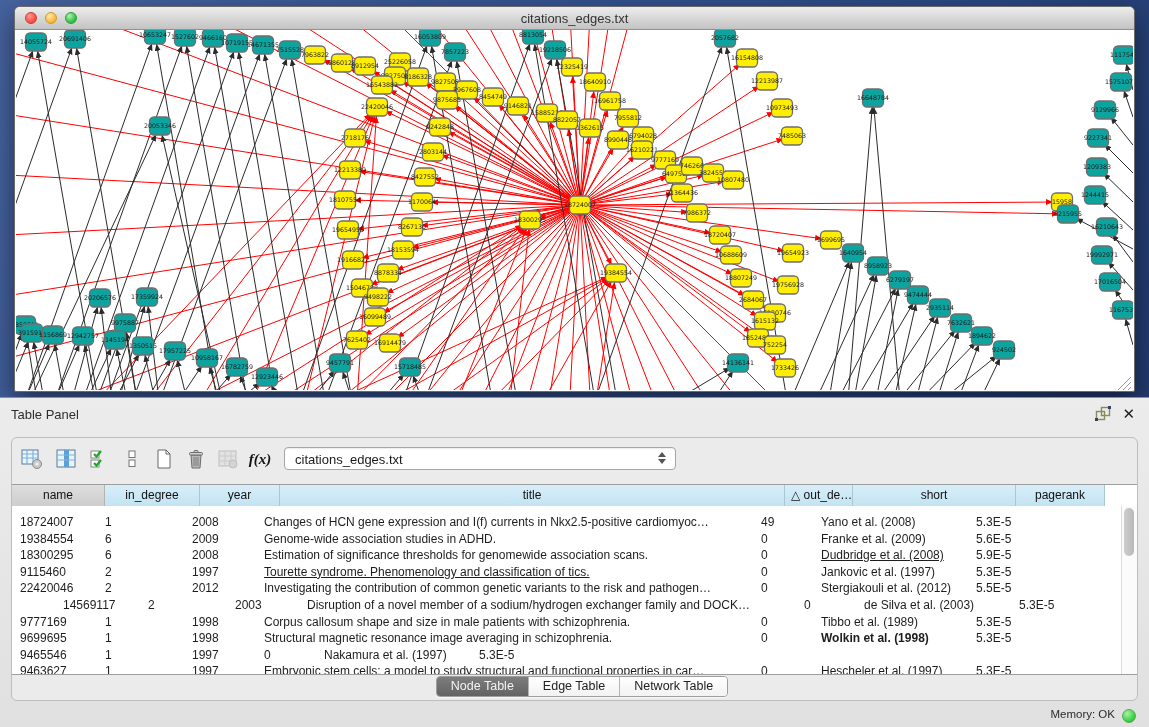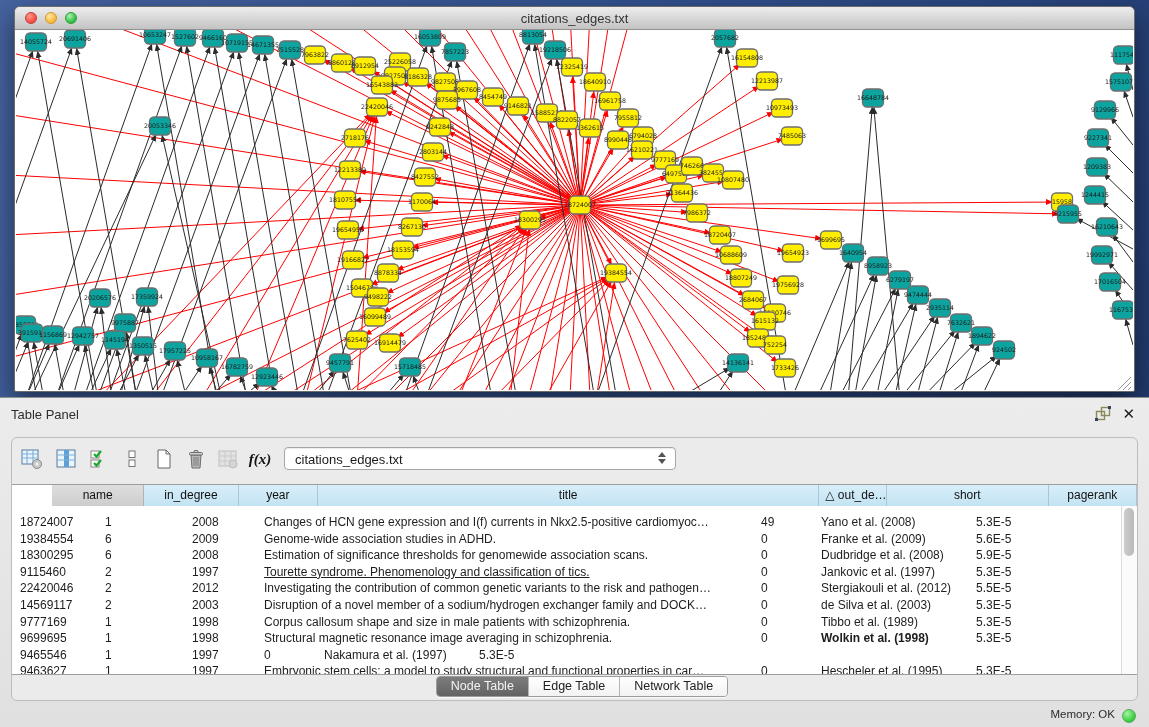--- a/index.html
+++ b/index.html
@@ -38,21 +38,21 @@
   .combo{position:absolute;left:272px;top:9px;width:392px;height:23px;background:#fff;
          border:1px solid #a6a6a6;border-radius:4px;box-sizing:border-box;cursor:pointer;
          box-shadow:inset 0 1px 1px rgba(0,0,0,.08);}
   .combo-text{position:absolute;left:10px;top:4px;font-size:13px;color:#1a1a1a;}
   .combo-arrows{position:absolute;right:9px;top:4px;display:flex;flex-direction:column;gap:2px;}
   .arr-up{width:0;height:0;border-left:4px solid transparent;border-right:4px solid transparent;border-bottom:5px solid #555;}
   .arr-dn{width:0;height:0;border-left:4px solid transparent;border-right:4px solid transparent;border-top:5px solid #555;}
   
   .tbl{position:absolute;left:0px;top:46px;width:1125px;height:189px;background:#fff;
        border-top:1px solid #9e9e9e;border-bottom:1px solid #9e9e9e;overflow:hidden;}
-  .thead{display:flex;height:29px;padding-left:40px;}
+  .thead{display:flex;height:29px;}
   .th{box-sizing:border-box;height:21px;font-size:12px;color:#111;text-align:center;line-height:20px;
       background:linear-gradient(#d8eefa,#c3e3f2);border-right:1px solid #a9c6d4;overflow:hidden;white-space:nowrap;cursor:pointer;}
   .th.gray{background:linear-gradient(#dedede,#cdcdcd);border-right:1px solid #b3b3b3;}
   .tr{display:flex;height:16.6px;}
   .td{box-sizing:border-box;padding-left:8px;font-size:12px;color:#1d1d1d;line-height:16.6px;
       white-space:nowrap;overflow:hidden;}
   .vscroll{position:absolute;right:0;top:21px;bottom:0;width:15px;background:#fbfbfb;border-left:1px solid #dcdcdc;}
   .vthumb{position:absolute;left:2px;top:2px;width:10px;height:48px;border-radius:6px;
           background:linear-gradient(90deg,#cdcdcd,#b9b9b9);cursor:pointer;}
   
@@ -891,21 +891,21 @@
             <div class="td" style="width: 60px;">0</div>
             <div class="td" style="width: 155px;">Franke et al. (2009)</div>
             <div class="td" style="width: 81px;">5.6E-5</div>
           </div>
           <div class="tr">
             <div class="td" style="width: 85px;">18300295</div>
             <div class="td" style="width: 87px;">6</div>
             <div class="td" style="width: 72px;">2008</div>
             <div class="td" style="width: 497px;">Estimation of significance thresholds for genomewide association scans.</div>
             <div class="td" style="width: 60px;">0</div>
-            <div class="td" style="width: 155px;">Dudbridge et al. (2008)</div>
+            <div class="td" style="width: 155px; text-decoration: underline;">Dudbridge et al. (2008)</div>
             <div class="td" style="width: 81px;">5.9E-5</div>
           </div>
           <div class="tr">
             <div class="td" style="width: 85px;">9115460</div>
             <div class="td" style="width: 87px;">2</div>
             <div class="td" style="width: 72px;">1997</div>
             <div class="td" style="width: 497px; text-decoration: underline;">Tourette syndrome. Phenomenology and classification of tics.</div>
             <div class="td" style="width: 60px;">0</div>
             <div class="td" style="width: 155px;">Jankovic et al. (1997)</div>
             <div class="td" style="width: 81px;">5.3E-5</div>
@@ -913,21 +913,21 @@
           <div class="tr">
             <div class="td" style="width: 85px;">22420046</div>
             <div class="td" style="width: 87px;">2</div>
             <div class="td" style="width: 72px;">2012</div>
             <div class="td" style="width: 497px;">Investigating the contribution of common genetic variants to the risk and pathogen…</div>
             <div class="td" style="width: 60px;">0</div>
             <div class="td" style="width: 155px;">Stergiakouli et al. (2012)</div>
             <div class="td" style="width: 81px;">5.5E-5</div>
           </div>
           <div class="tr">
-            <div class="td" style="width: 85px;">14569117</div>
+            <div class="td" style="width: 85px; margin-left: 43px;">14569117</div>
             <div class="td" style="width: 87px;">2</div>
             <div class="td" style="width: 72px;">2003</div>
             <div class="td" style="width: 497px;">Disruption of a novel member of a sodium/hydrogen exchanger family and DOCK…</div>
             <div class="td" style="width: 60px;">0</div>
             <div class="td" style="width: 155px;">de Silva et al. (2003)</div>
             <div class="td" style="width: 81px;">5.3E-5</div>
           </div>
           <div class="tr">
             <div class="td" style="width: 85px;">9777169</div>
             <div class="td" style="width: 87px;">1</div>
@@ -953,21 +953,21 @@
             <div class="td" style="width: 60px;">0</div>
             <div class="td" style="width: 155px;">Nakamura et al. (1997)</div>
             <div class="td" style="width: 81px;">5.3E-5</div>
           </div>
           <div class="tr">
             <div class="td" style="width: 85px;">9463627</div>
             <div class="td" style="width: 87px;">1</div>
             <div class="td" style="width: 72px;">1997</div>
             <div class="td" style="width: 497px;">Embryonic stem cells: a model to study structural and functional properties in car…</div>
             <div class="td" style="width: 60px;">0</div>
-            <div class="td" style="width: 155px;">Hescheler et al. (1995)</div>
+            <div class="td" style="width: 155px;">Hescheler et al. (1997)</div>
             <div class="td" style="width: 81px;">5.3E-5</div>
           </div>
         </div>
       <div class="vscroll">
         <div class="vthumb"></div>
       </div>
     </div>
 
     <div class="tabs">
       <div class="tabseg" id="tabseg">

